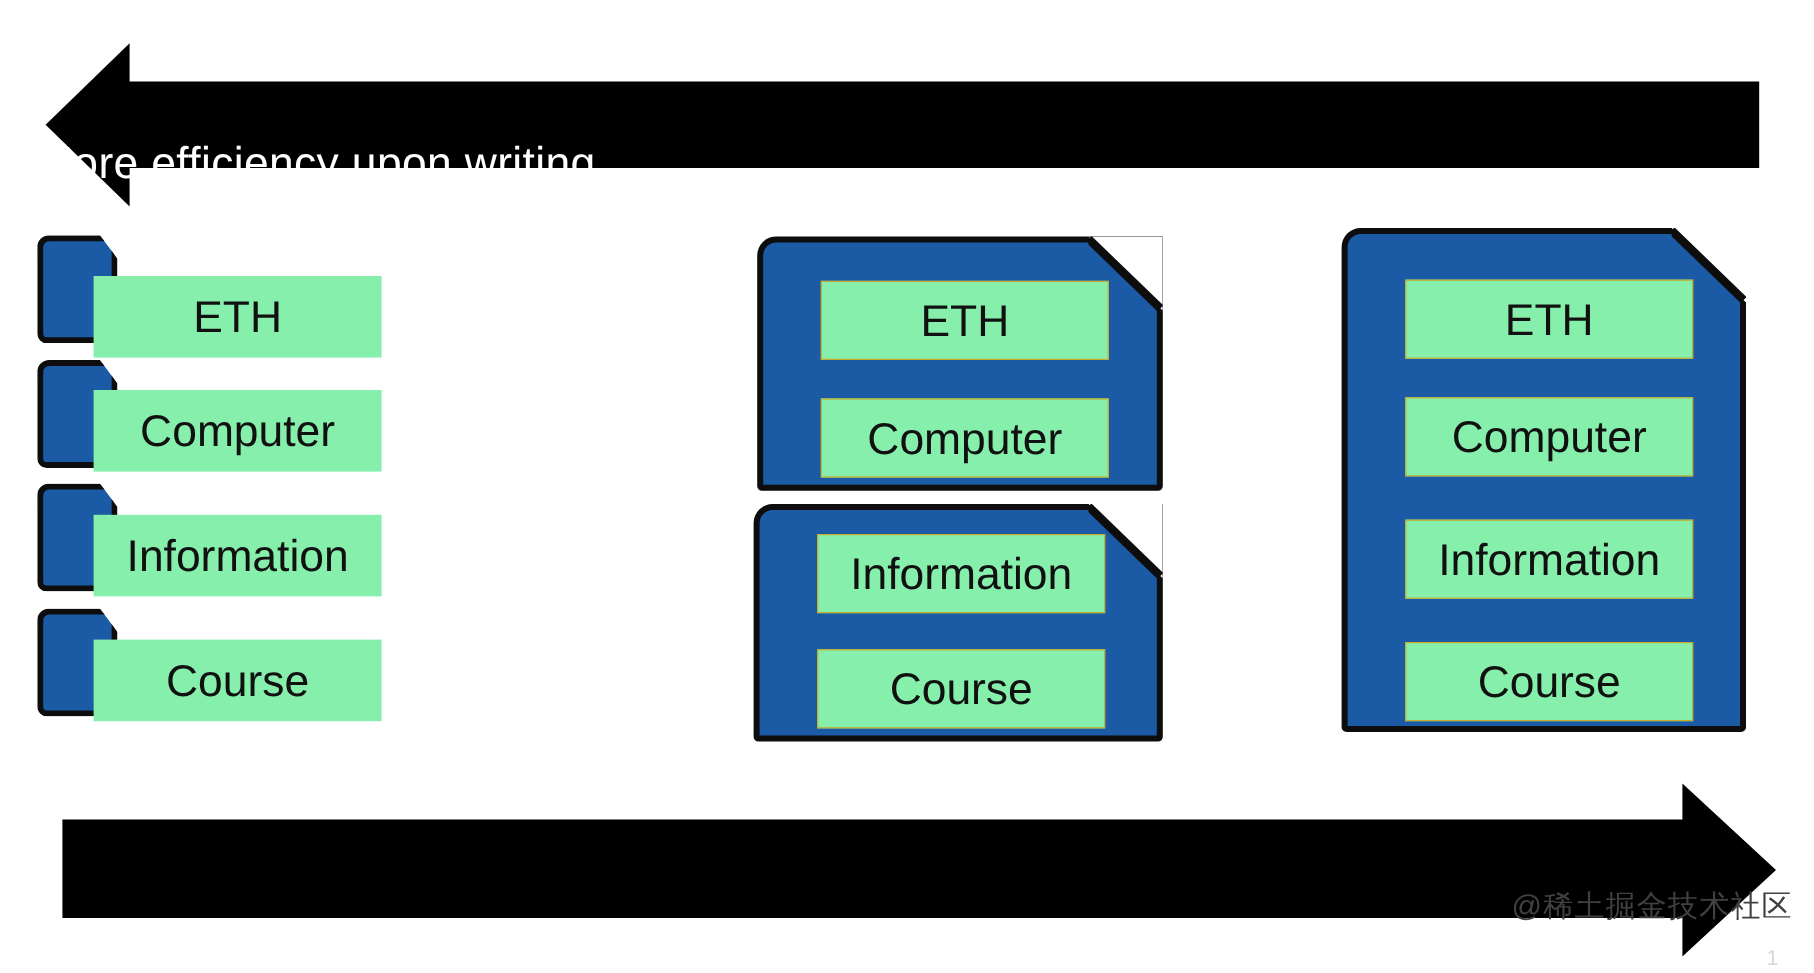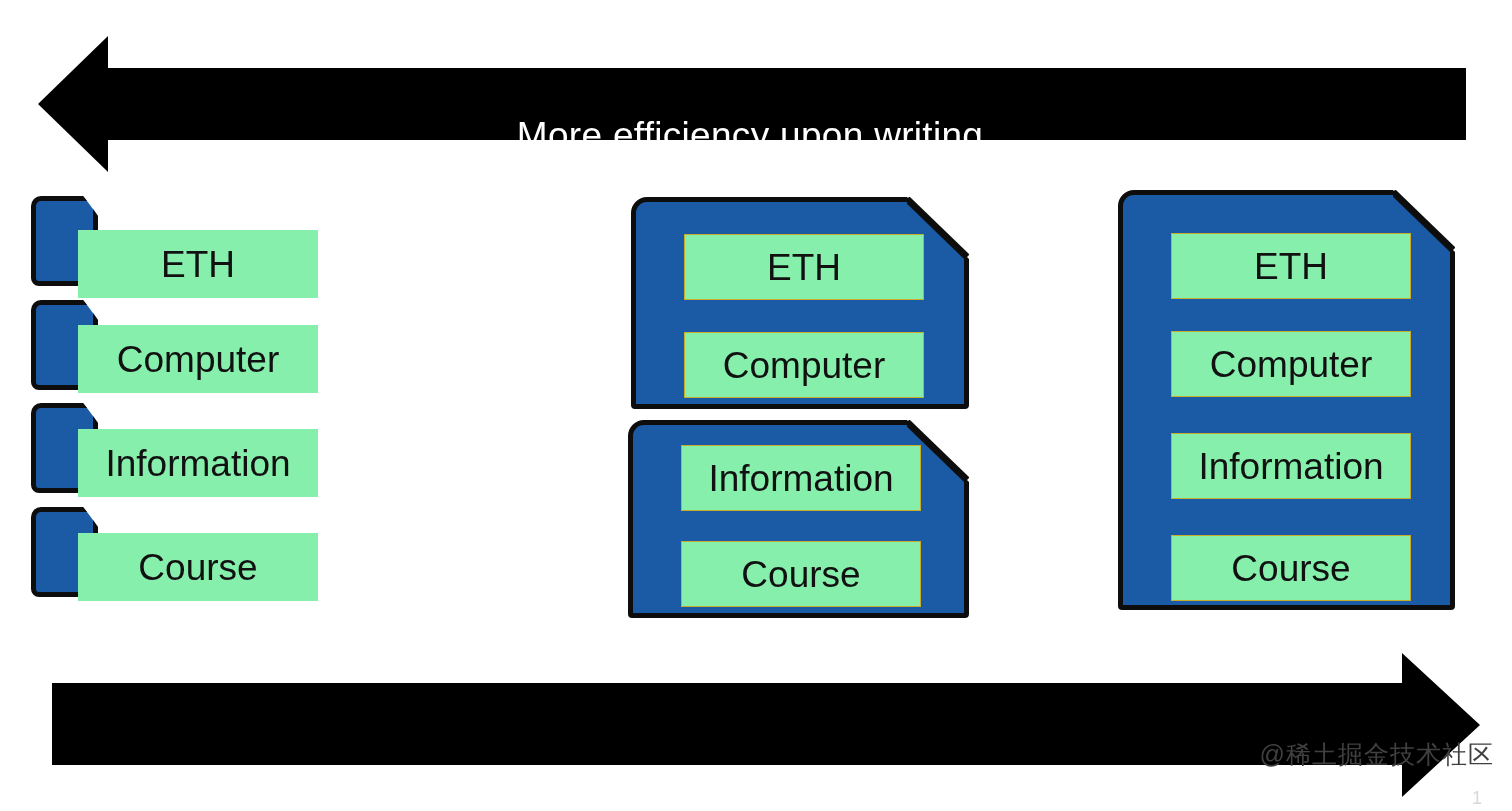--- a/index.html
+++ b/index.html
@@ -20,21 +20,21 @@
   }
 
   
   .arrow-wrap { position: absolute; }
   .arrow-wrap svg { display: block; }
 
   .arrow-label {
     position: absolute;
     left: 0;
     width: 100%;
-    text-align: center;
+    text-align: left;
     color: #ffffff;
     font-size: 37px;
     font-weight: 400;
     letter-spacing: 0.3px;
     white-space: nowrap;
     pointer-events: none;
   }
 
   #arrow-top-wrap  { left: 30px;  top: 30px;  width: 1440px; height: 148px; }
   #arrow-top-label { top: 85px; }

